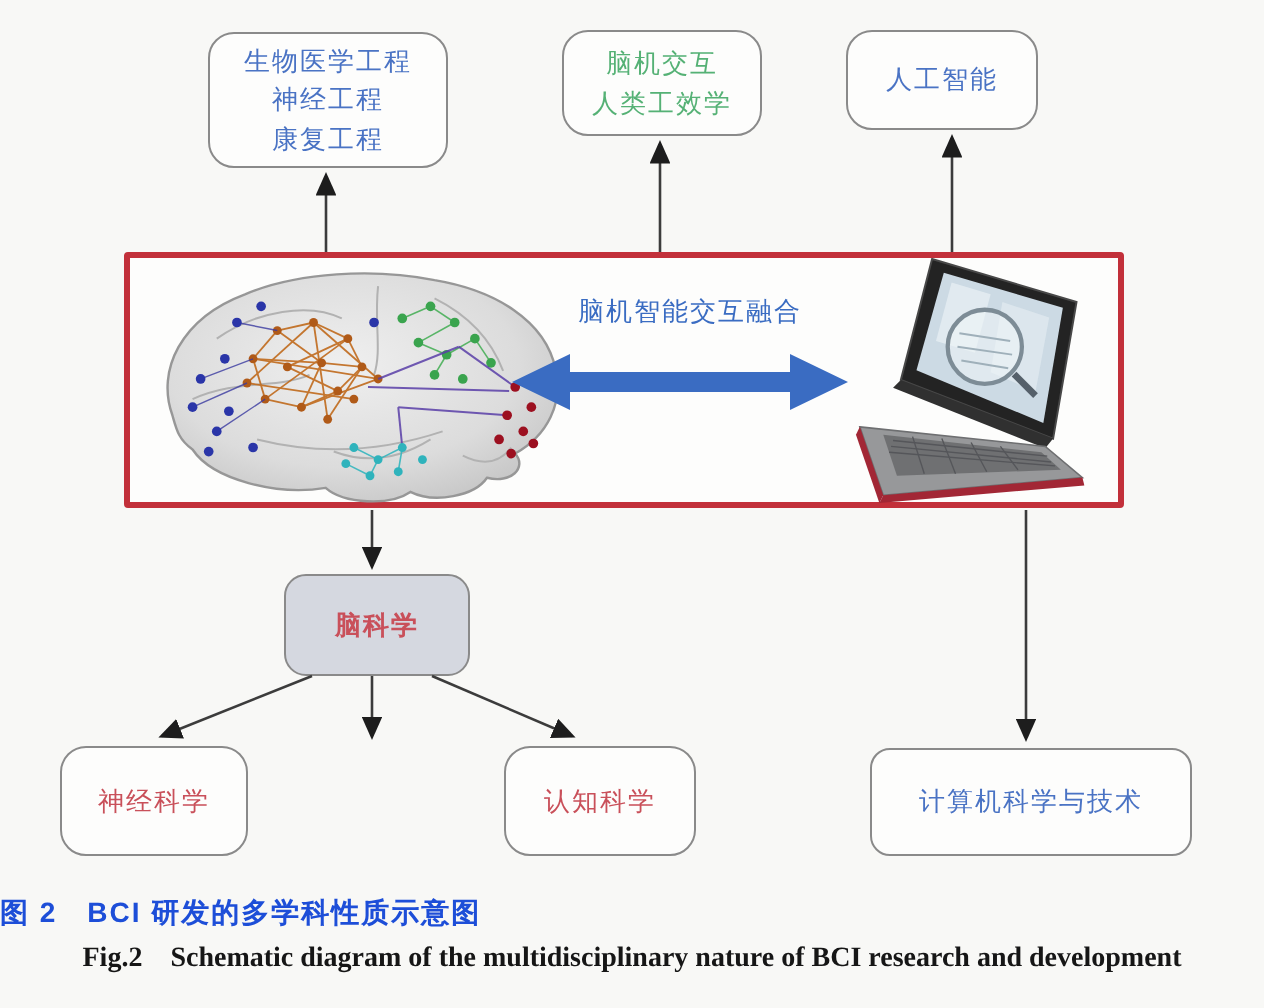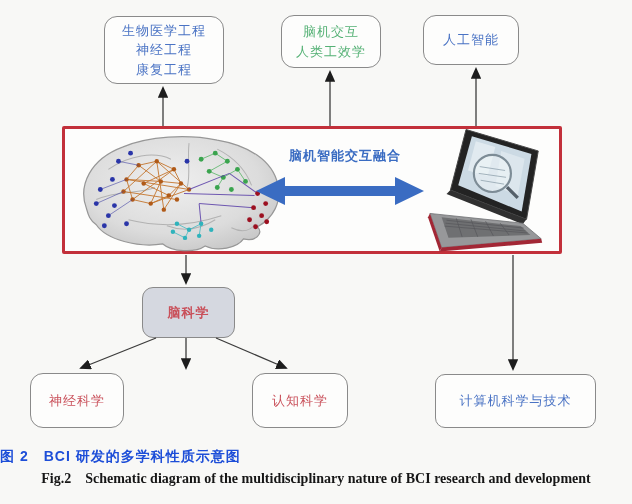--- a/index.html
+++ b/index.html
@@ -18,21 +18,21 @@
   .blue-t   { color:var(--blue-text,#4a73c4); }
   .green-t  { color:var(--green-text,#55b175); }
   .red-t    { color:var(--red-text,#c9505a); }
   .red-frame {
     position:absolute; left:62px; top:126px; width:500px; height:128px;
     box-sizing:border-box; border:3px solid var(--red-frame,#c2303a);
     background:#fdfdfc; border-radius:2px;
   }
   .fusion-label {
     position:absolute; left:271px; top:147px; width:148px;
-    text-align:center; font-size:13px; font-weight:bold;
+    text-align:center; font-size:13px; font-weight:normal;
     color:var(--fusion-blue,#3a6cc2); letter-spacing:1px;
   }
   .brain-science {
     background:var(--brain-box-fill,#d5d8e0); border-radius:11px;
     font-weight:bold;
   }
   .connectors { position:absolute; left:0; top:0; width:632px; height:504px; }
   .caption-zh {
     position:absolute; left:0; top:448px; width:620px; text-align:left;
     font-size:14px; font-weight:bold; color:#1d4ed8; letter-spacing:1px;

